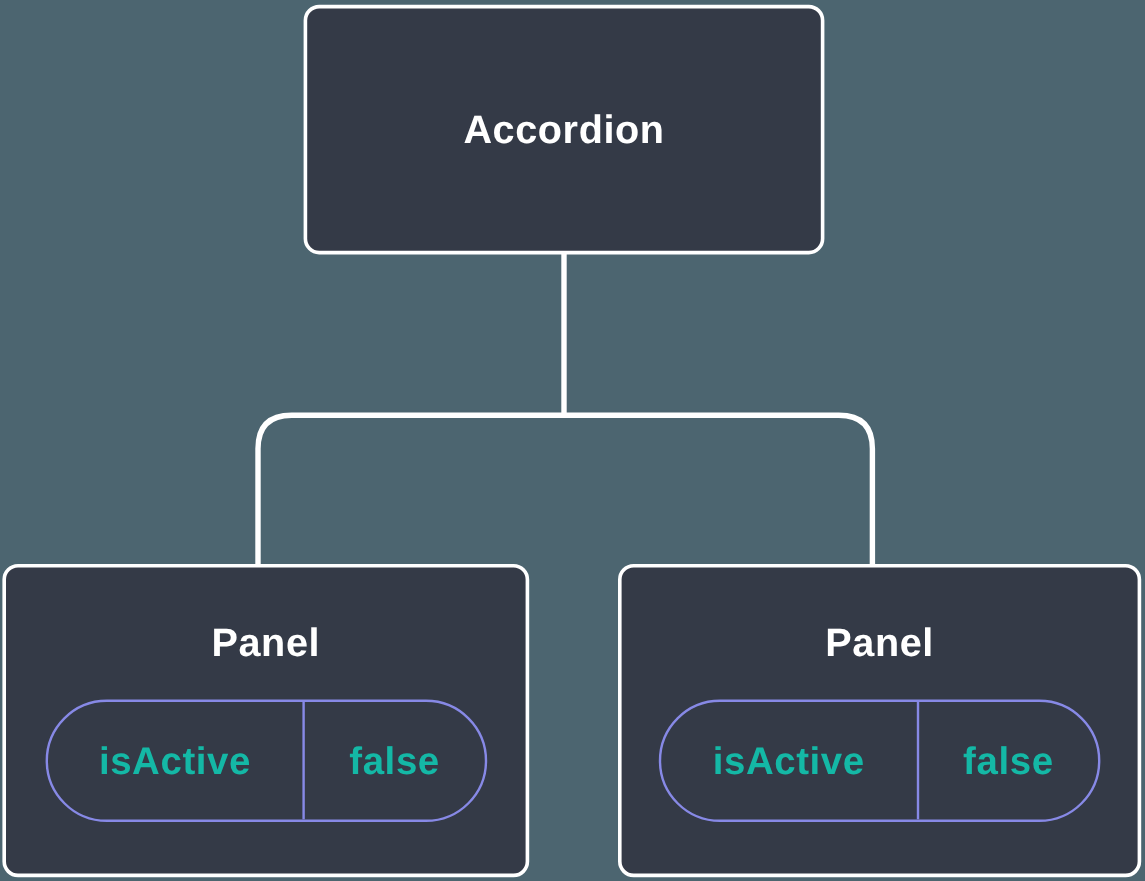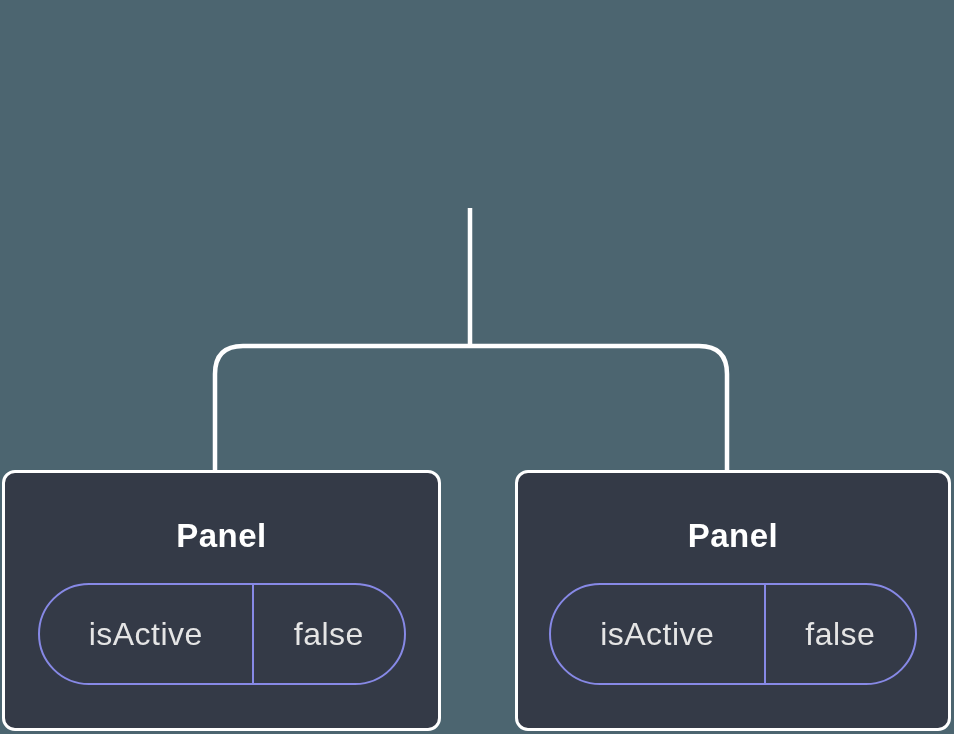--- a/index.html
+++ b/index.html
@@ -62,23 +62,23 @@
     border: 2.5px solid #8789E6;
     border-radius: 51px;
     display: flex;
     align-items: stretch;
     overflow: hidden;
   }
   .prop-cell {
     display: flex;
     align-items: center;
     justify-content: center;
-    color: #e5e5e5;
+    color: #14b8a6;
     font-size: 32px;
-    font-weight: 400;
+    font-weight: 700;
     letter-spacing: 0.5px;
   }
   .prop-name {
     flex: 0 0 58.4%;
     border-right: 2.5px solid #8789E6;
   }
   .prop-value {
     flex: 1 1 auto;
     text-align: center;
   }
@@ -86,20 +86,23 @@
 </head>
 <body>
 
 <div class="canvas">
 
   <svg class="connectors" width="954" height="734" viewBox="0 0 954 734">
     <path d="M470,208 L470,346" fill="none" stroke="#FFFFFF" stroke-width="4.5"></path>
     <path d="M215,474 L215,374 Q215,346 243,346 L699,346 Q727,346 727,374 L727,474" fill="none" stroke="#FFFFFF" stroke-width="4.5"></path>
   </svg>
 
+  <div class="node root">
+    <span class="node-label">Accordion</span>
+  </div>
 
   <div class="node panel panel-left">
     <span class="node-label">Panel</span>
     <div class="prop-pill">
       <span class="prop-cell prop-name">isActive</span>
       <span class="prop-cell prop-value">false</span>
     </div>
   </div>
 
   <div class="node panel panel-right">

